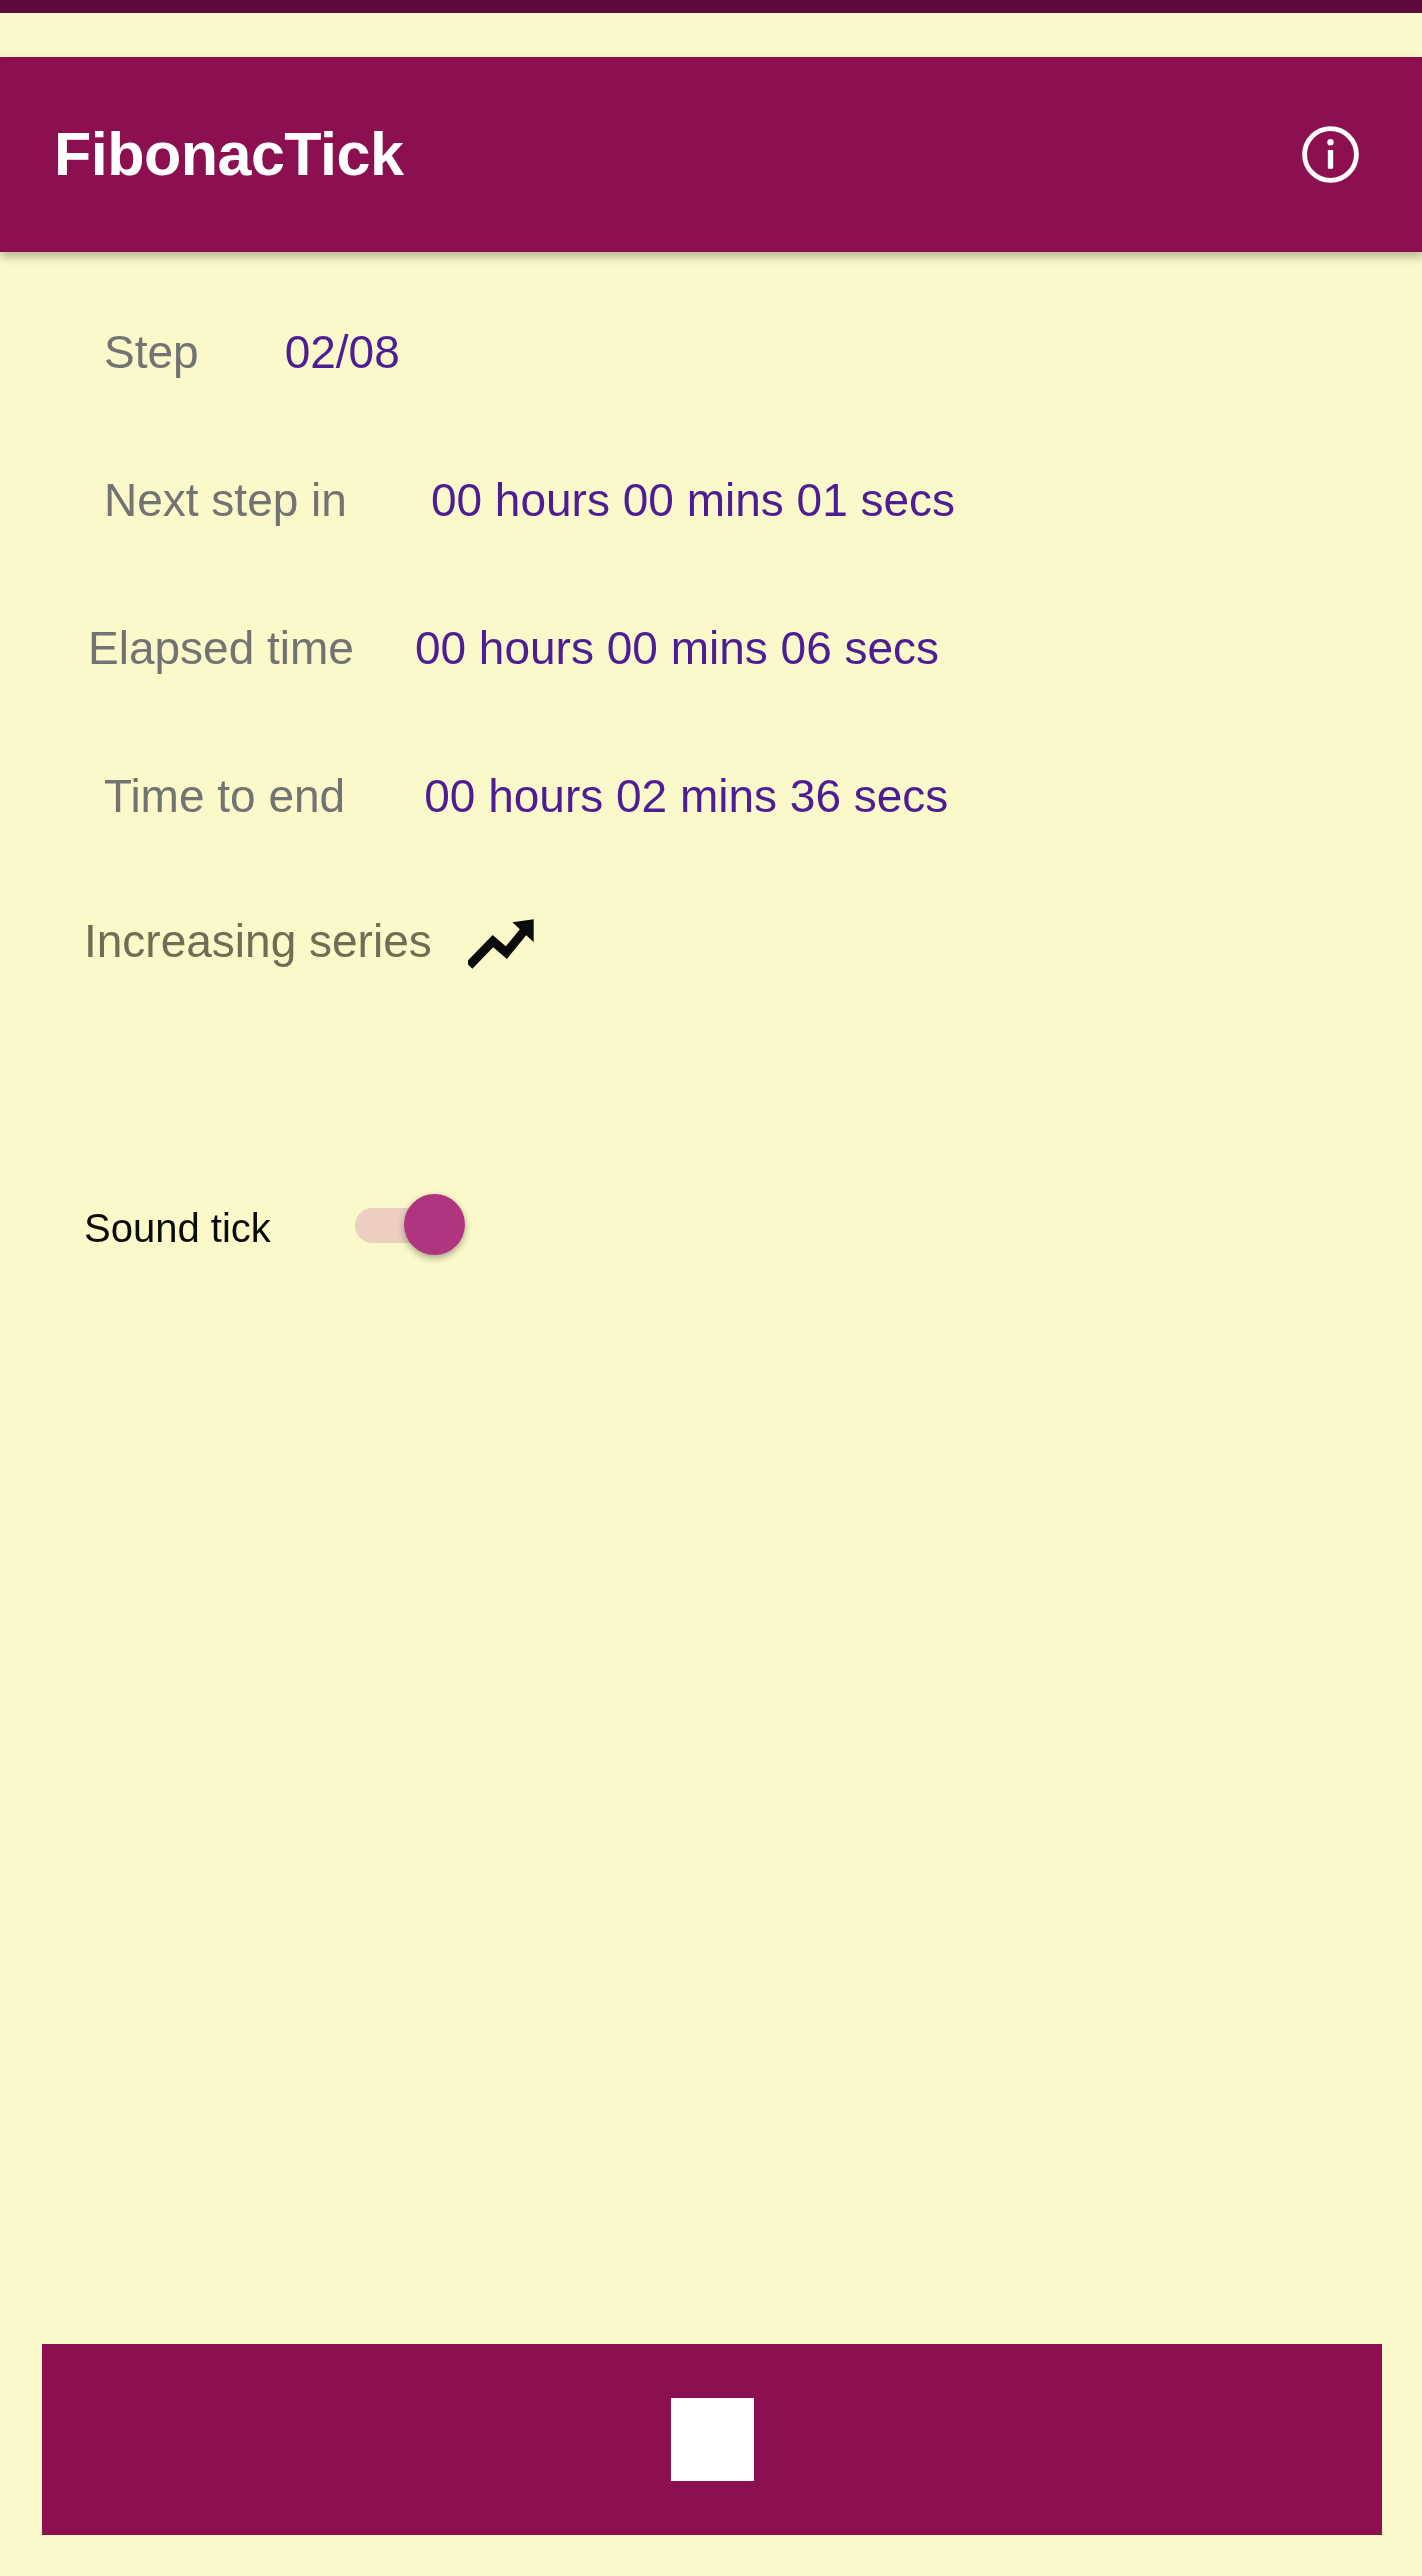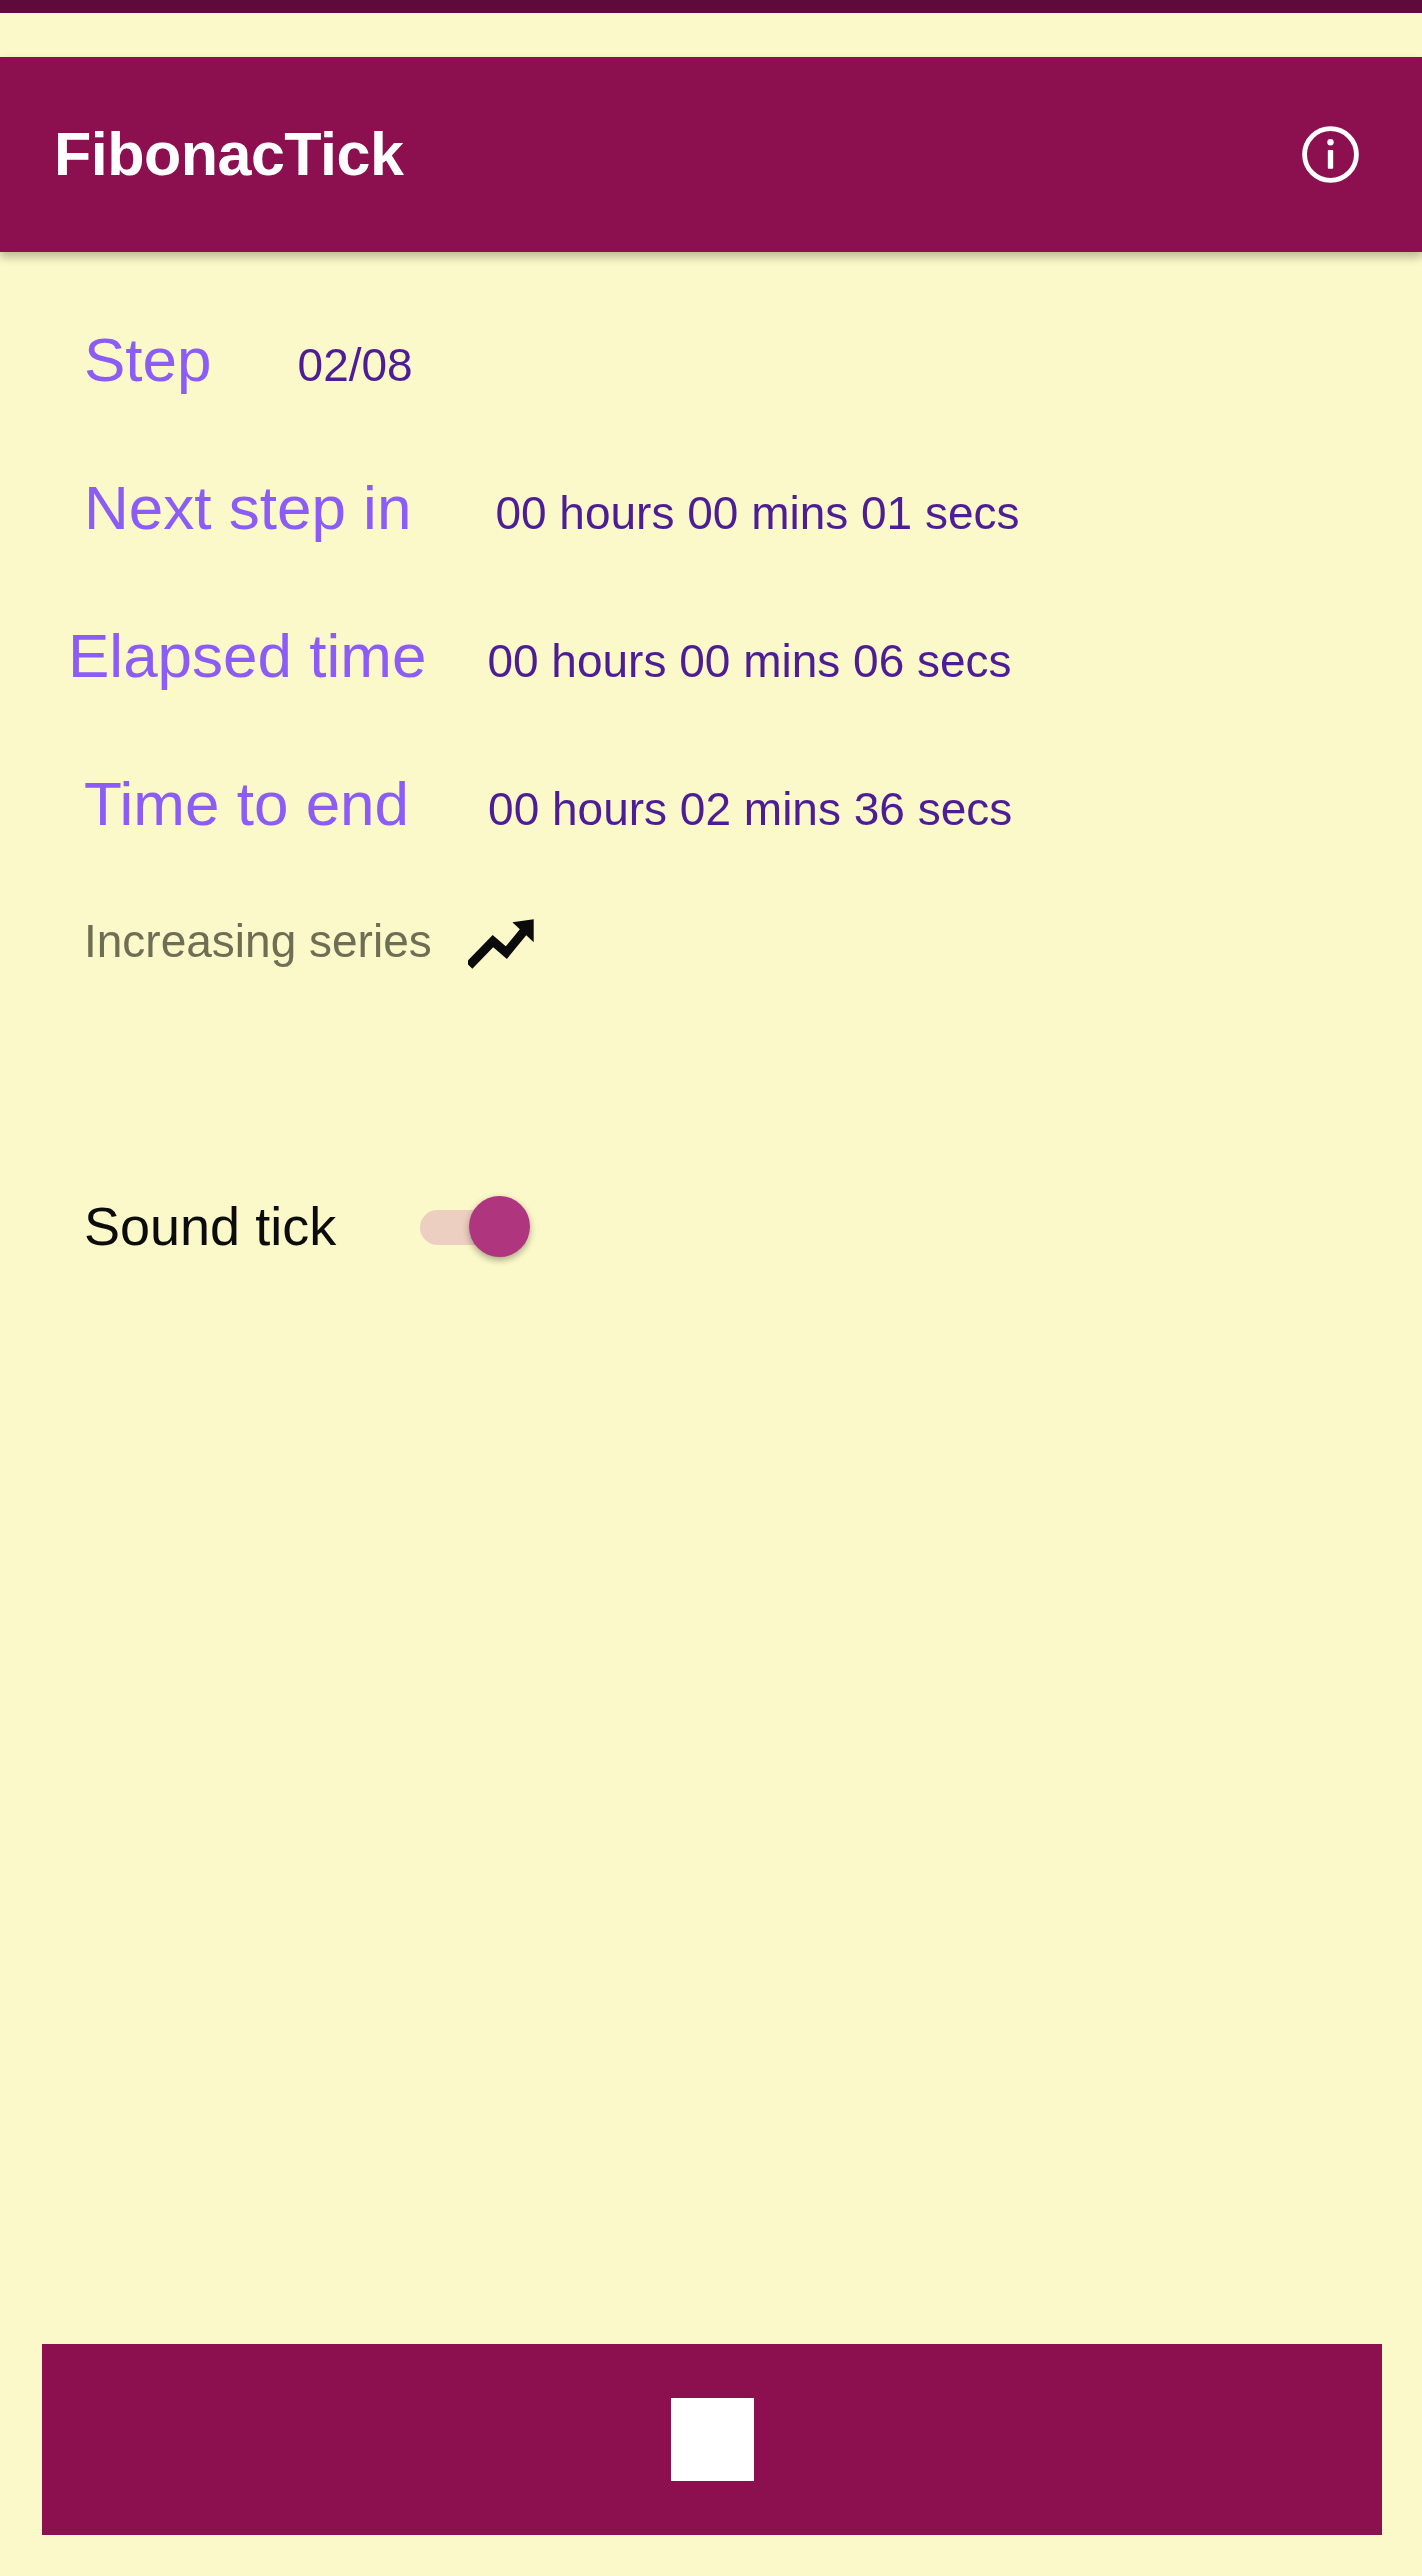--- a/index.html
+++ b/index.html
@@ -73,23 +73,24 @@
   }
 
   .row {
     position: absolute;
     display: flex;
     align-items: baseline;
     white-space: nowrap;
   }
 
   .label {
-    color: #8b5cf6;
-    font-size: 62px;
-    line-height: 1;
+    color: #737373;
+    font-size: 46px;
+    line-height: 1;
+    margin-left: 20px;
   }
   .value {
     color: #4c1d95;
     font-size: 46px;
     line-height: 1;
   }
 
   
   #row-step      { top: 121px;  left: 84px; }
   #row-next      { top: 269px;  left: 84px; }
@@ -110,22 +111,23 @@
     width: 73px;
     height: 61px;
     display:flex;
     align-items:center;
     justify-content:center;
   }
   .trend-icon svg { display:block; }
 
   .sound-label {
     color: #0c0c0c;
-    font-size: 54px;
-    line-height: 1;
+    font-size: 40px;
+    line-height: 1;
+    margin-top: 9px;
   }
 
   
   .toggle {
     position: relative;
     margin-left: 84px;
     width: 111px;
     height: 44px;
     cursor: pointer;
   }

